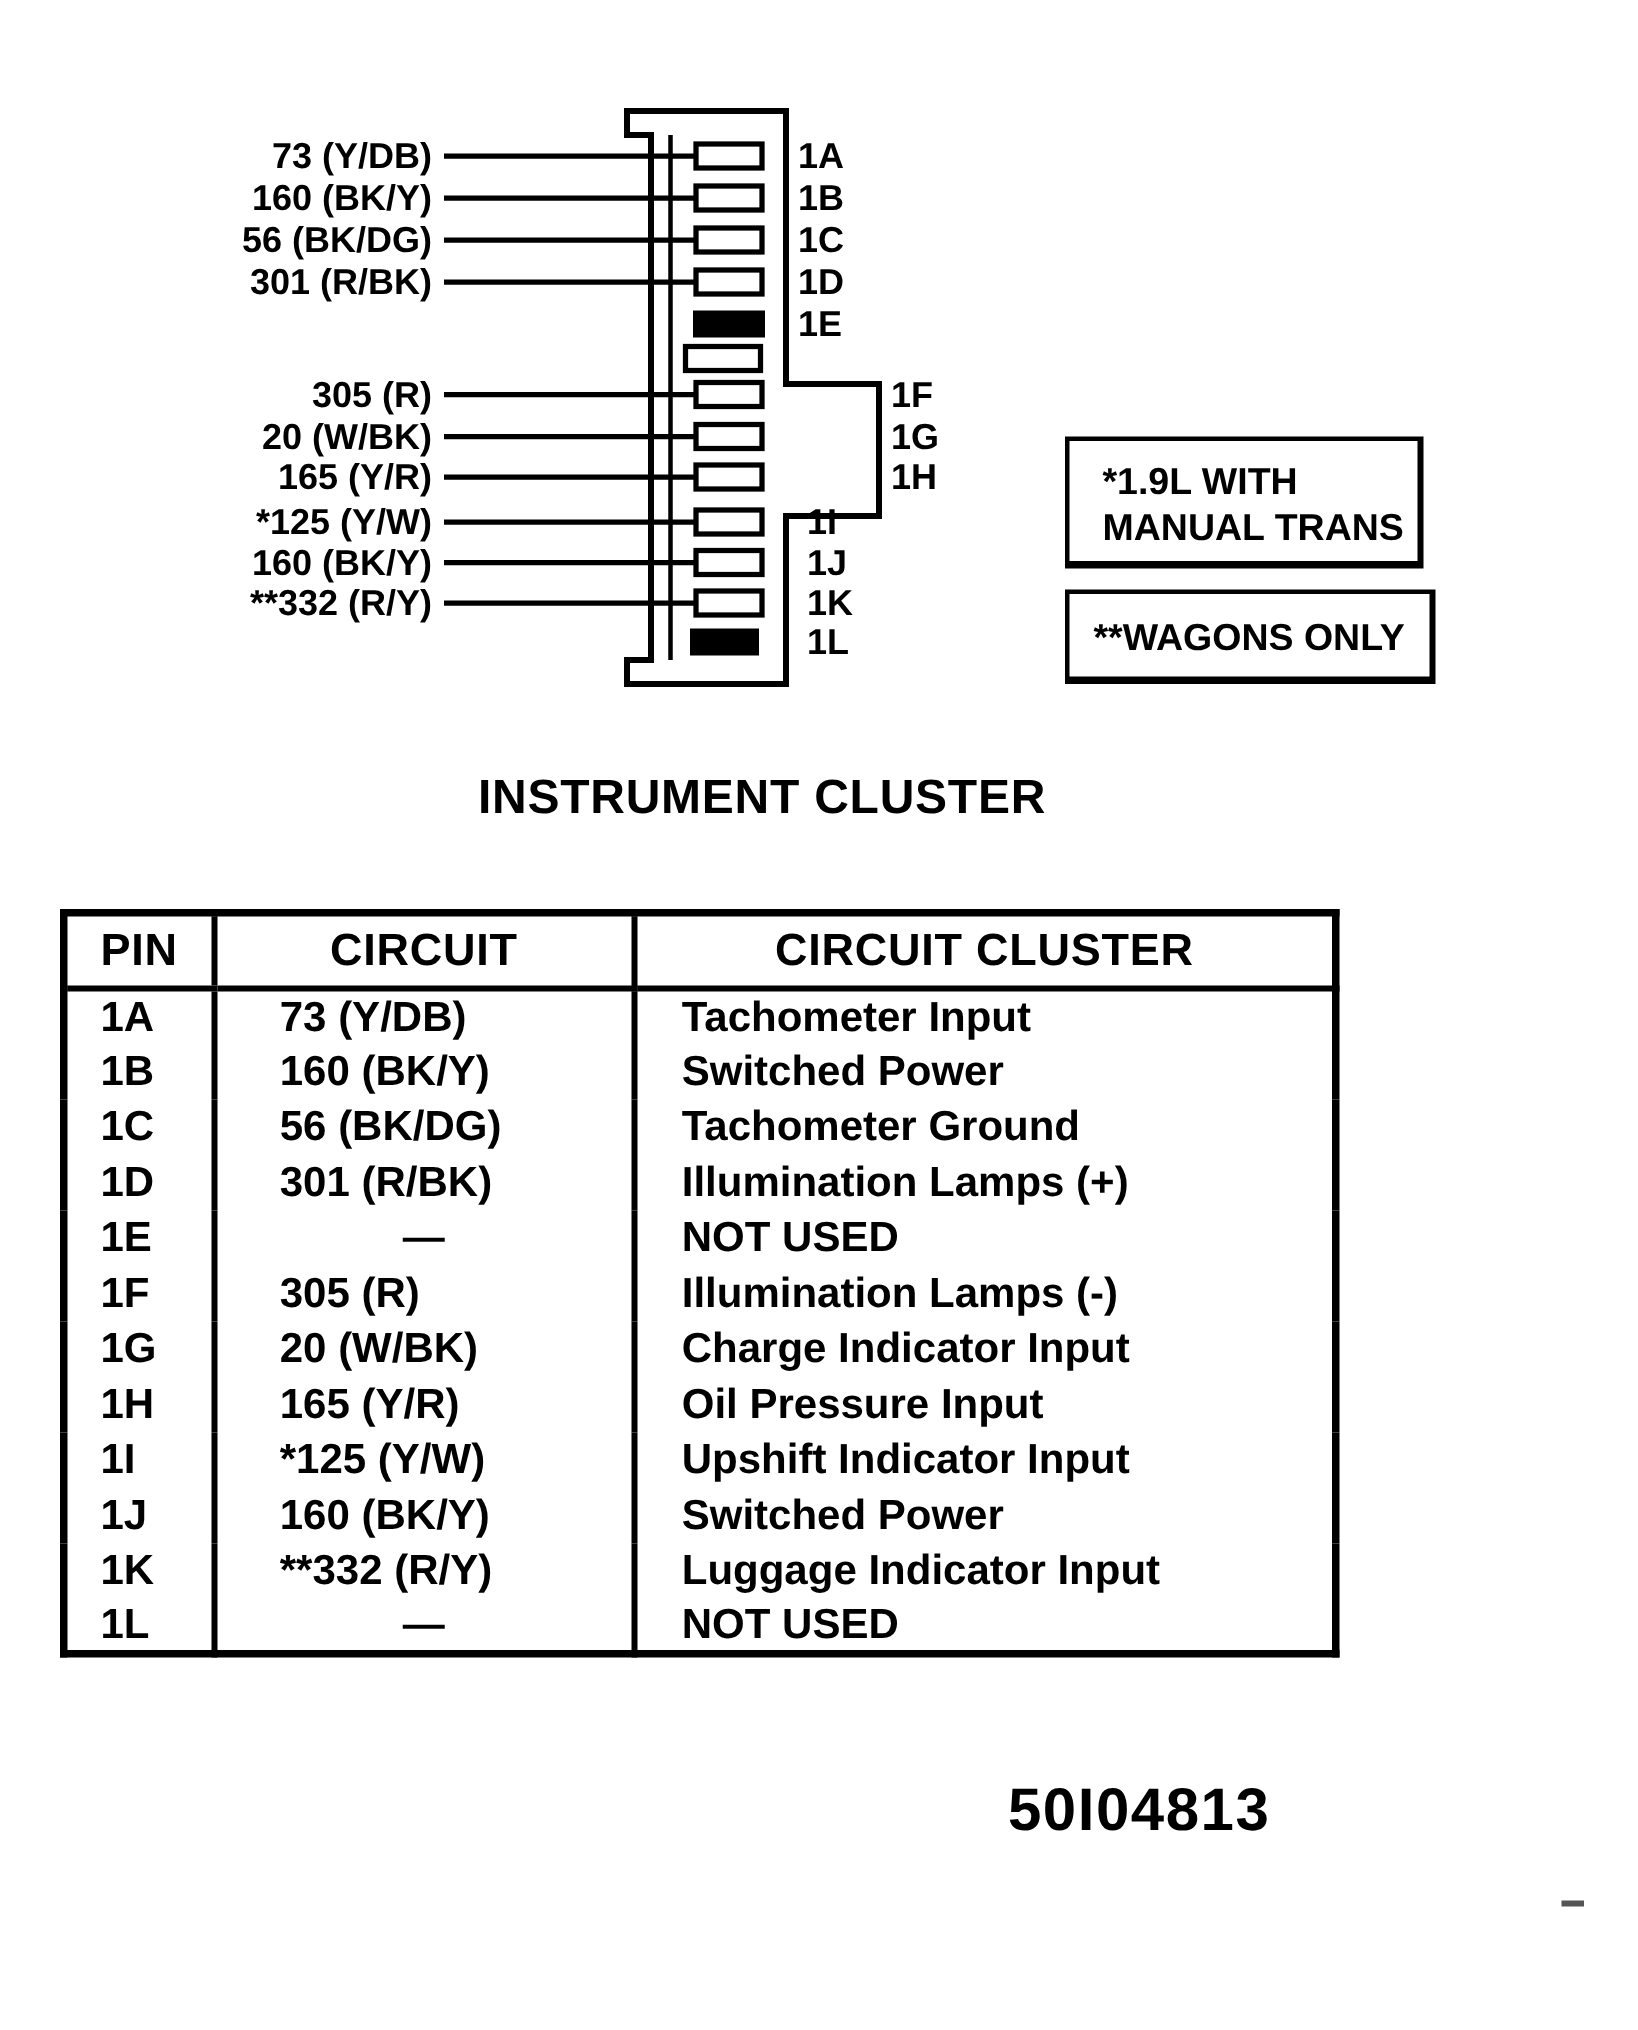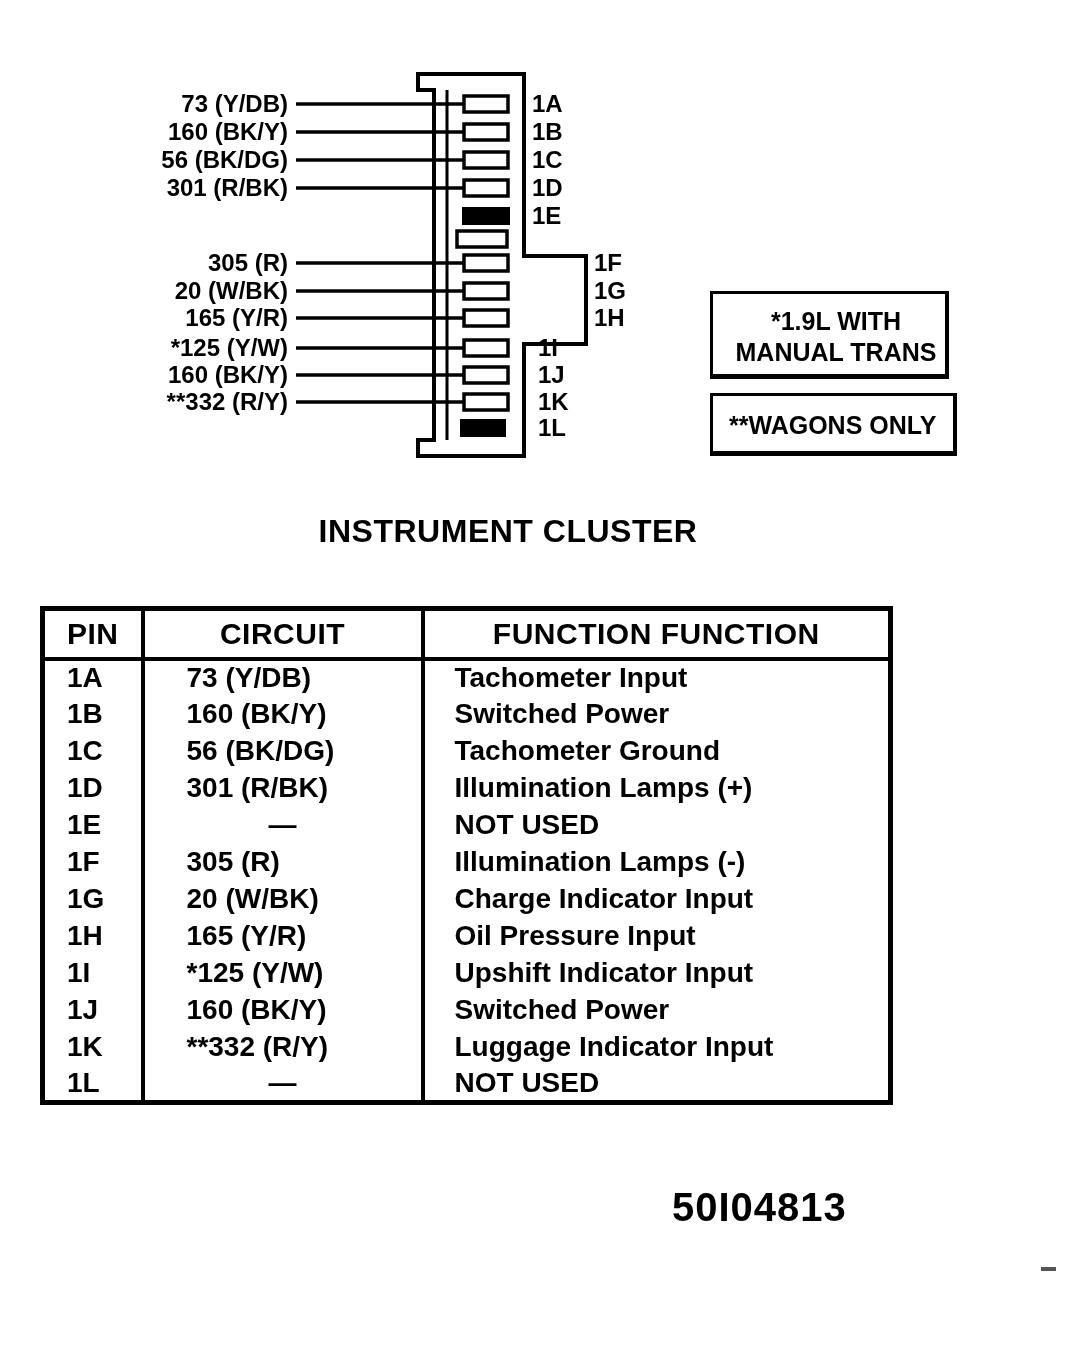--- a/index.html
+++ b/index.html
@@ -17,21 +17,21 @@
     font-family:"Liberation Sans", sans-serif;
     font-weight:700; font-size:24px; fill:#000;
   }
 
   
   .note-box {
     position:absolute; background:#fff;
     border:3px solid #000; border-bottom-width:5px; border-right-width:4px;
   }
   .note-line { font-size:25px; line-height:31px; white-space:nowrap; }
-  #note1 { left:710px; top:291px; width:239px; height:88px; padding:12px 8px 0 22px;text-align:center; }
+  #note1 { left:710px; top:291px; width:239px; height:88px; padding:12px 8px 0 22px; }
   #note2 { left:710px; top:393px; width:247px; height:63px; padding:14px 8px 0 16px; }
 
   
   .diagram-title {
     position:absolute; left:158px; top:512px; width:700px;
     text-align:center; font-size:32px; line-height:38px; letter-spacing:0.5px;
   }
 
   
   .pinout-table {
@@ -148,21 +148,21 @@
   <table class="pinout-table">
     <colgroup>
         <col class="col-pin">
         <col class="col-circuit">
         <col>
       </colgroup>
     <thead>
       <tr>
         <th>PIN</th>
         <th class="circuit-h">CIRCUIT</th>
-        <th>FUNCTION FUNCTION</th>
+        <th>CIRCUIT CLUSTER</th>
       </tr>
     </thead>
     <tbody>
       <tr>
         <td class="pin-cell">1A</td>
         <td class="circuit-cell">73 (Y/DB)</td>
         <td class="function-cell">Tachometer Input</td>
       </tr>
       <tr>
         <td class="pin-cell">1B</td>

